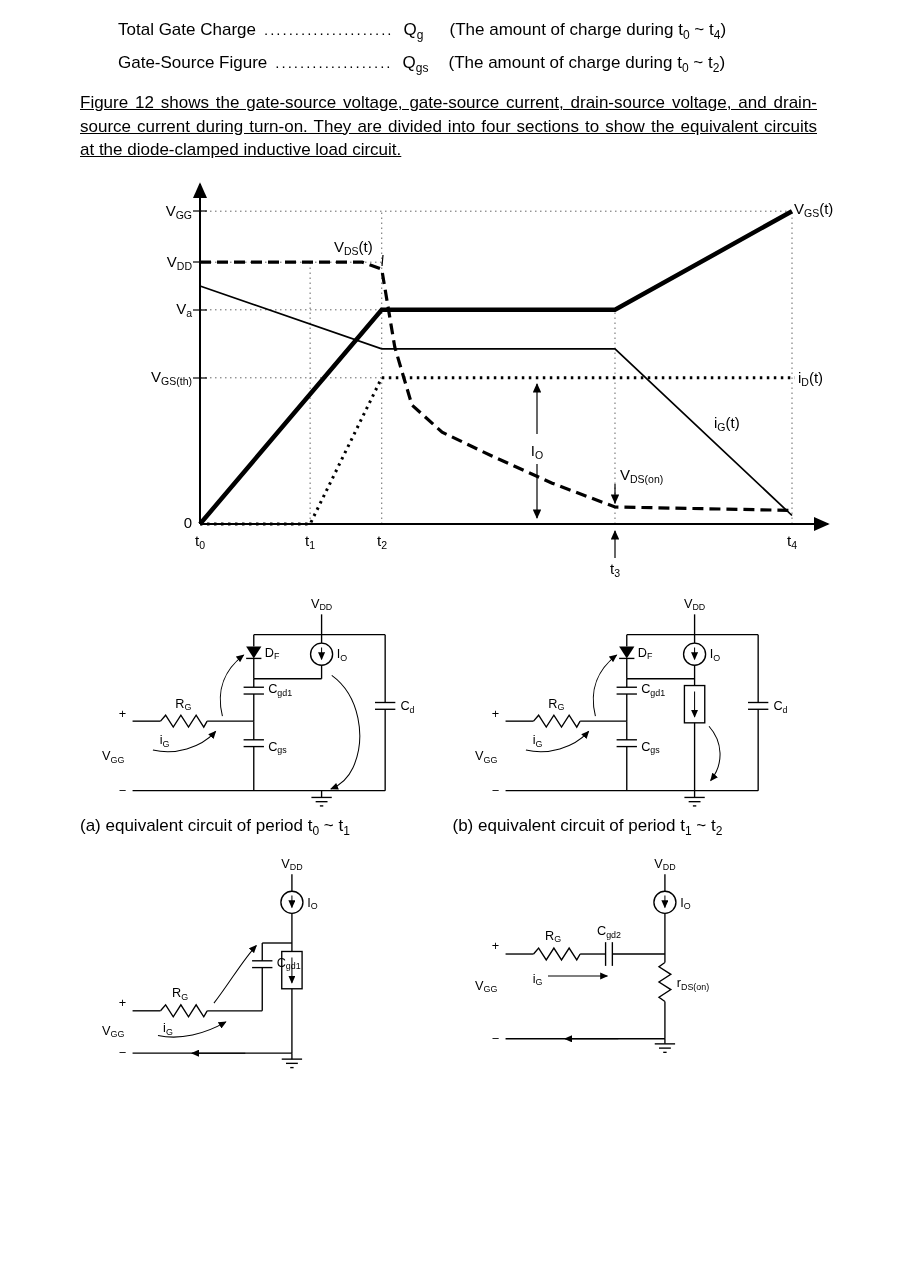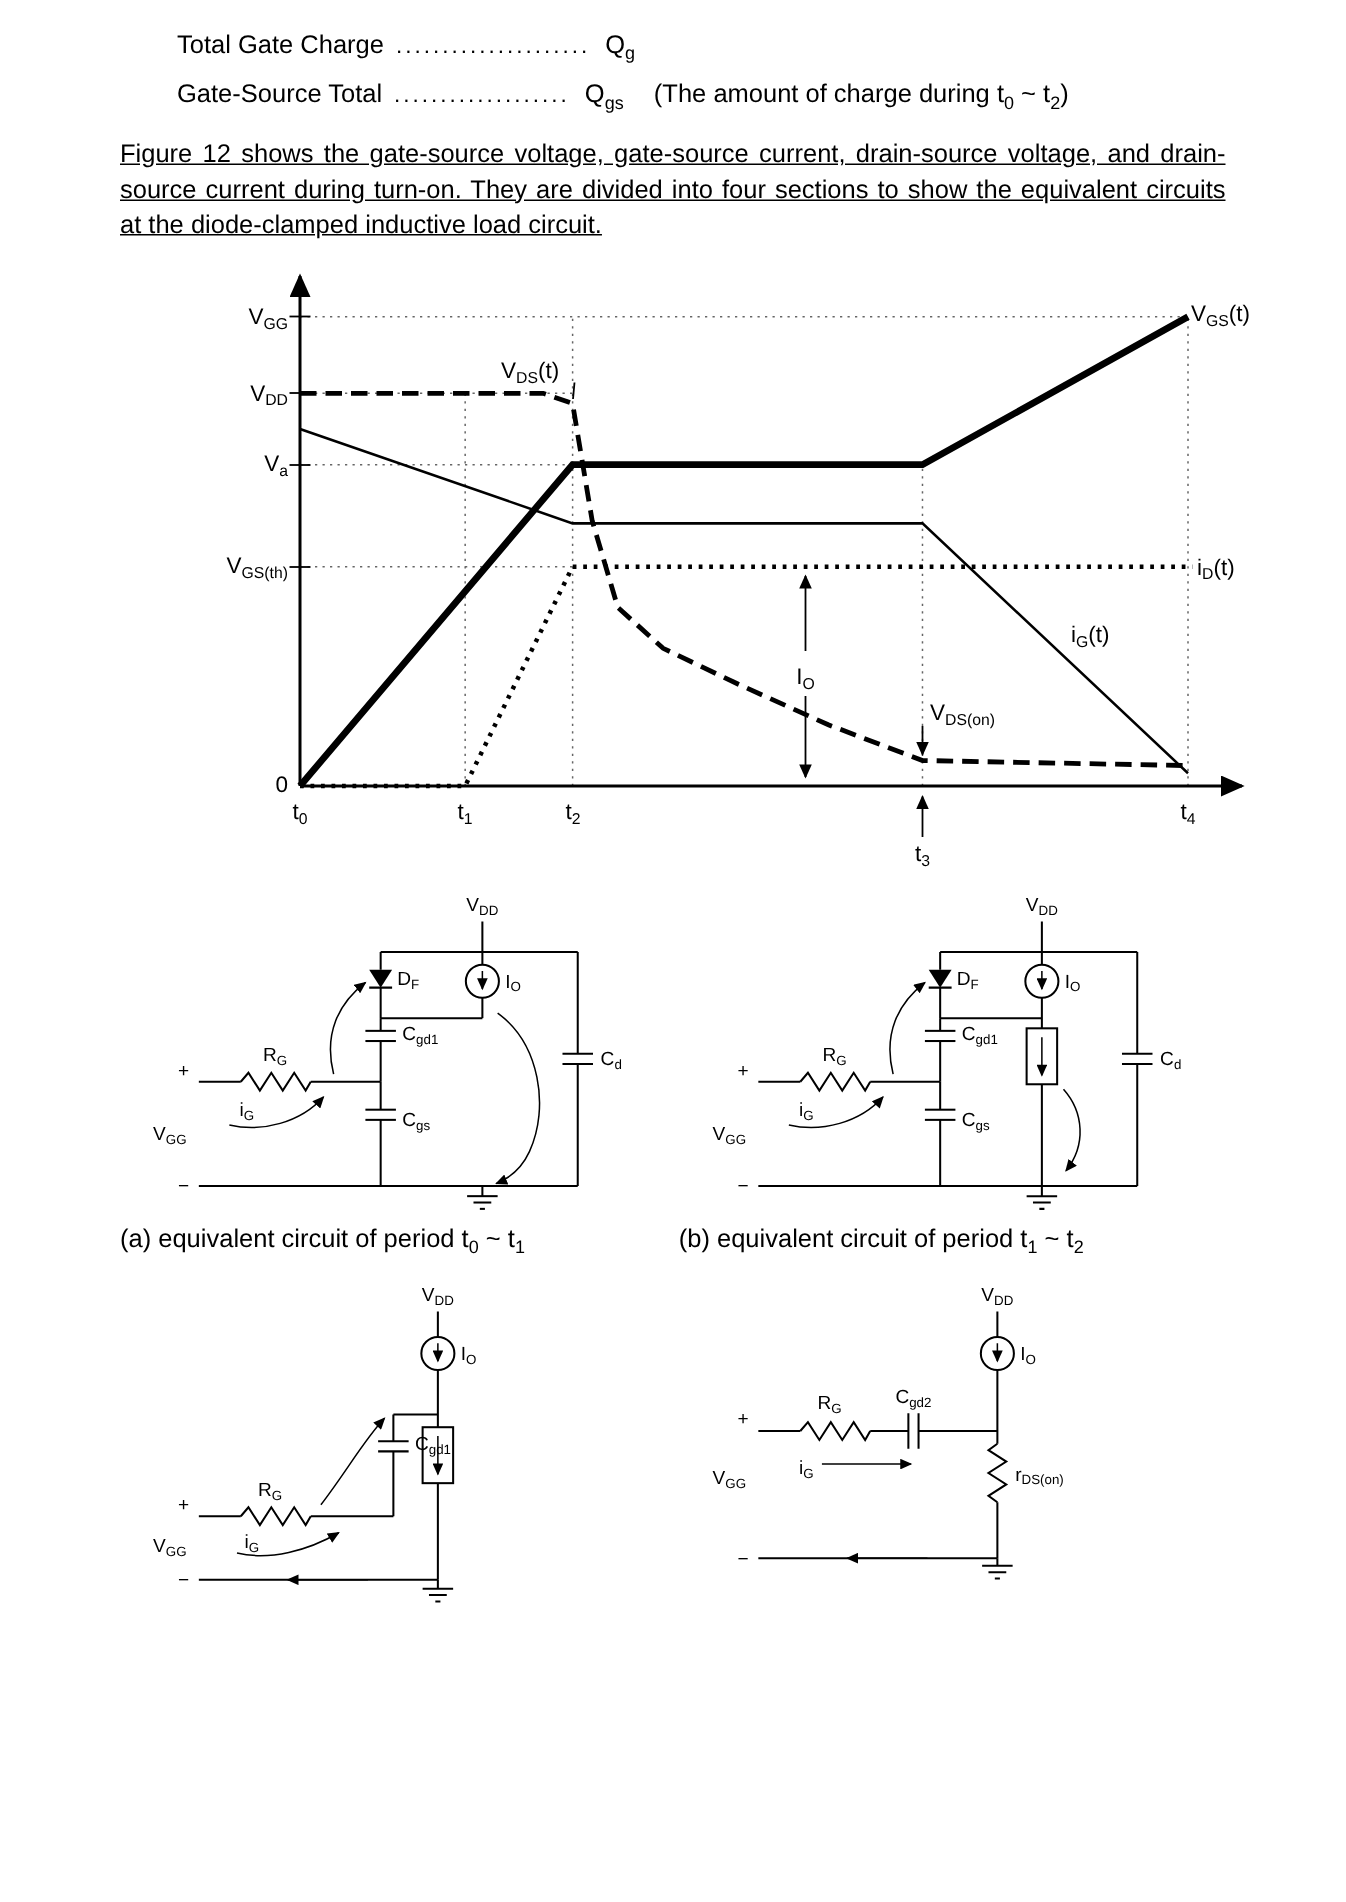--- a/index.html
+++ b/index.html
@@ -46,23 +46,24 @@
   </defs>
 </svg>
 
 <div class="page">
 
   <section class="definitions">
     <div class="def-row">
       <span class="def-term">Total Gate Charge</span>
       <span class="def-dots">.....................</span>
       <span class="def-sym">Q<sub>g</sub></span>
+      <span class="def-desc">(The amount of charge during t<sub>0</sub> ~ t<sub>4</sub>)</span>
     </div>
     <div class="def-row">
-      <span class="def-term">Gate-Source Total</span>
+      <span class="def-term">Gate-Source Figure</span>
       <span class="def-dots">...................</span>
       <span class="def-sym">Q<sub>gs</sub></span>
       <span class="def-desc">(The amount of charge during t<sub>0</sub> ~ t<sub>2</sub>)</span>
     </div>
   </section>
 
   <p class="intro">Figure 12 shows the gate-source voltage, gate-source current, drain-source voltage, and drain-source current during turn-on. They are divided into four sections to show the equivalent circuits at the diode-clamped inductive load circuit.</p>
 
   <figure class="waveform-figure">
     <svg class="waveform-svg" viewBox="0 0 780 412">

